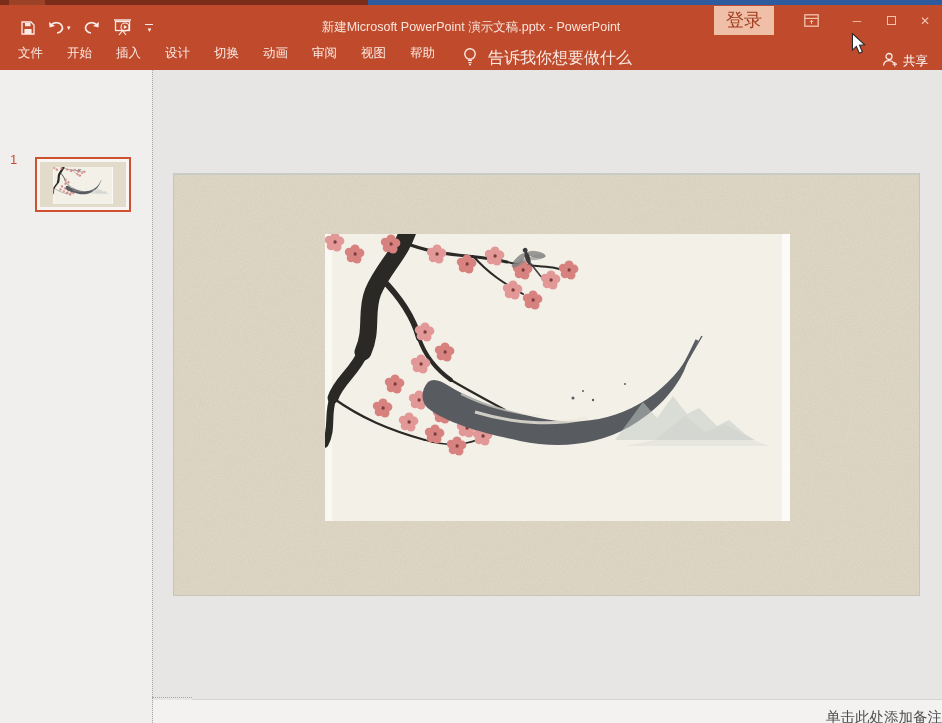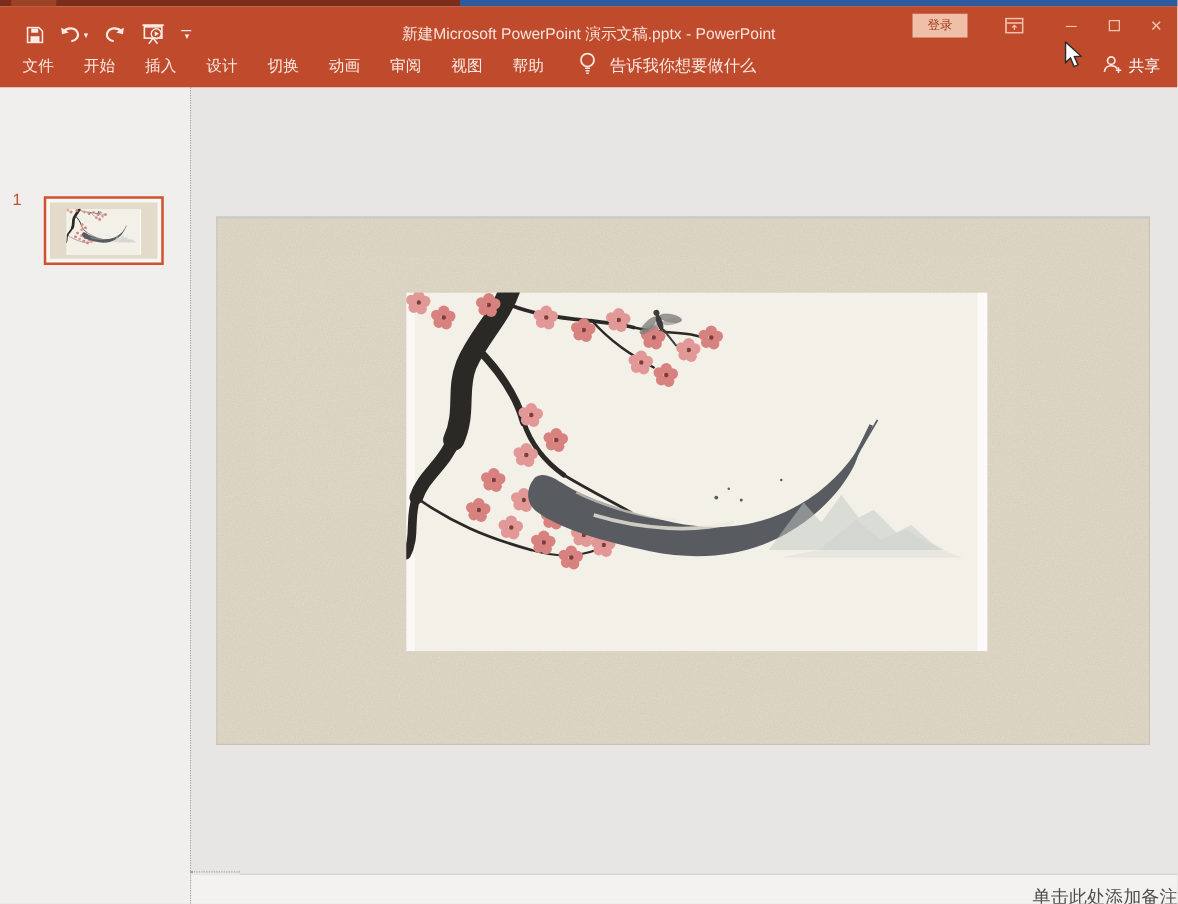--- a/index.html
+++ b/index.html
@@ -17,34 +17,34 @@
     display:flex; align-items:flex-end; color:#fbece7; }
   .qat { display:flex; align-items:center; gap:13px; padding-left:21px; }
   .qat-btn { display:flex; align-items:center; cursor:default; }
   .qat-btn svg { display:block; }
   .caret { font-size:7px; color:#fbece7; margin-left:2px; }
   .qat-more { display:flex; flex-direction:column; align-items:center; line-height:5px; }
   .qat-more .bar { width:8px; height:1px; background:#fbece7; margin-bottom:2px; }
   .win-title { position:absolute; left:0; right:0; text-align:center; font-size:12.5px;
     color:#f9e4dc; pointer-events:none; }
   .tb-right { margin-left:auto; display:flex; align-items:center; height:31px; }
-  .login-btn { background:#f0bfa7; color:#a03b1e; font-size:10px; padding:2px 12px 3px;
+  .login-btn { background:#f0bfa7; color:#a03b1e; font-size:18px; padding:2px 12px 3px;
     margin-right:20px; cursor:default; }
   .win-ctrl { width:34px; height:26px; display:flex; align-items:center; justify-content:center;
     color:#f3c3ae; font-size:12px; }
   .ribbon-opts { margin-right:12px; }
   .max-box { width:9px; height:9px; border:1px solid #f3c3ae; display:inline-block; }
 
   
   .menubar { position:absolute; left:0; top:36px; width:942px; height:34px; background:#bf4b2c;
-    display:flex; align-items:center; padding:0 14px 0 18px; }
+    display:flex; align-items:flex-end; padding:0 14px 0 18px; }
   .tab { color:#fbeae4; font-size:12.5px; padding:0 12px; line-height:34px; cursor:default; white-space:nowrap; }
   .tab:first-child { padding-left:0; }
   .tellme { display:flex; align-items:center; margin-left:16px; gap:11px; }
-  .tellme-label { color:#fbeae4; font-size:13px; }
+  .tellme-label { color:#fbeae4; font-size:16px; }
   .share { margin-left:auto; display:flex; align-items:center; gap:5px; color:#ffffff; font-size:12.5px; }
 
   
   .thumb-panel { position:absolute; left:0; top:70px; width:152px; bottom:0; background:#f1efee; }
   .v-split { position:absolute; left:152px; top:70px; bottom:0; width:0;
     border-left:1px dotted #a8a5a3; }
   .canvas { position:absolute; left:153px; top:70px; right:0; height:630px; background:#e8e6e5; }
 
   .slide-num { position:absolute; left:10px; top:82px; color:#c34f2e; font-size:13px; }
   .thumb { position:absolute; left:35px; top:87px; width:96px; height:55px;

